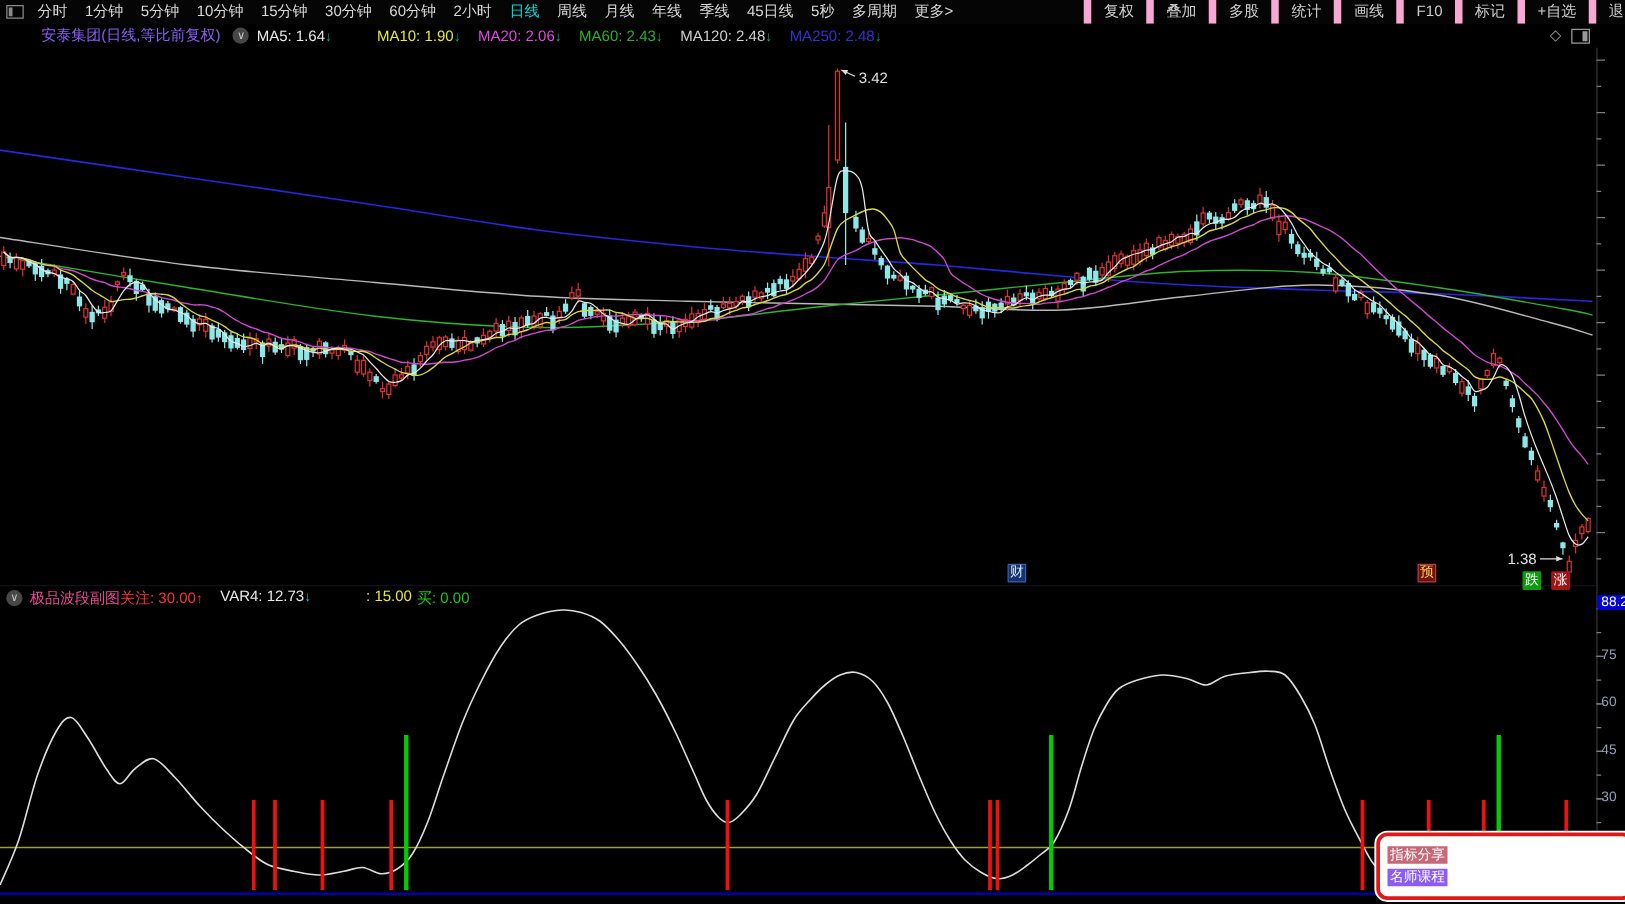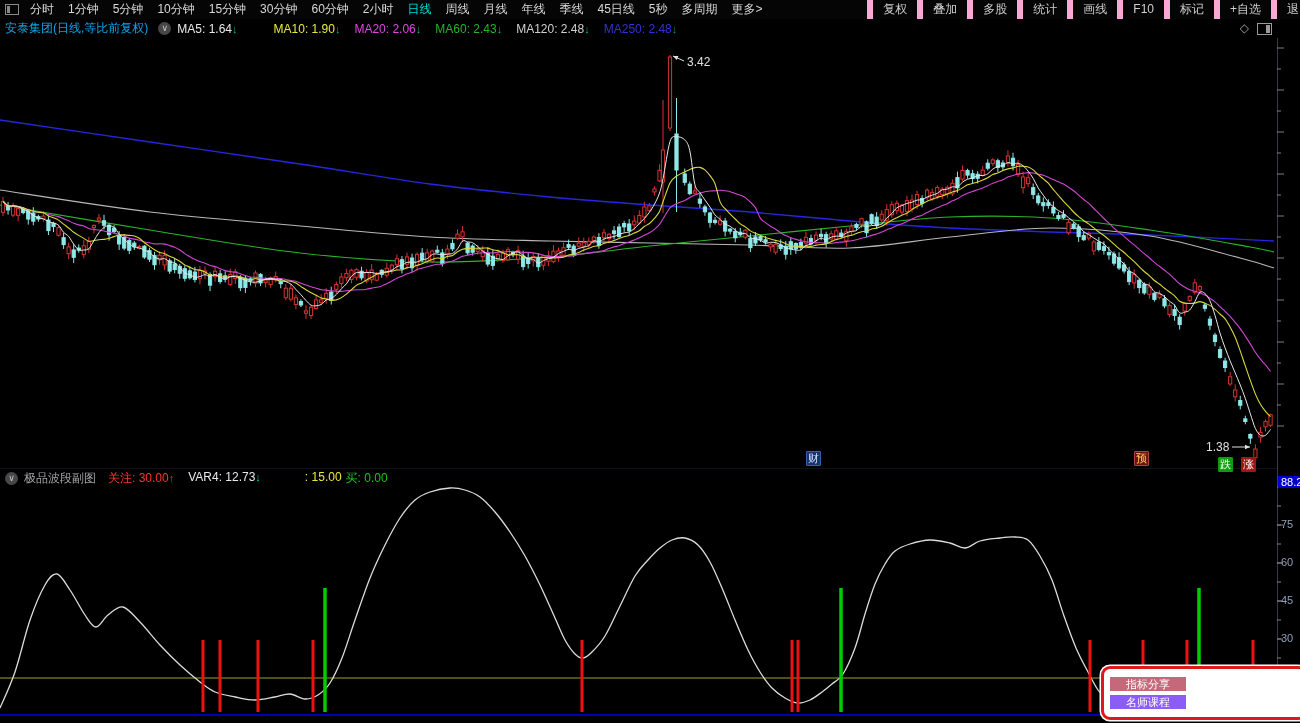--- a/index.html
+++ b/index.html
@@ -11,21 +11,21 @@
   .menu-left{display:flex;align-items:center;height:19px;}
   .menu-right{display:flex;align-items:center;height:19px;margin-left:auto;margin-right:-9px;}
   .menu-item{padding:0 7px;line-height:19px;color:#d8d8d8;white-space:nowrap;cursor:default;}
   .menu-item.active{color:#00dcdc;}
   .menu-action{padding:0 10px;line-height:19px;color:#cfcfcf;border-left:6px solid #f9a8d4;white-space:nowrap;}
   .win-icon{width:12px;height:9px;border:1px solid #8a8a8a;margin:0 4px 0 5px;position:relative;}
   .win-icon:before{content:"";position:absolute;left:1px;top:1px;bottom:1px;width:3px;background:#8a8a8a;}
   
   .info-bar{position:absolute;left:0;top:19px;width:1300px;height:19px;background:#000;
             display:flex;align-items:center;font-size:12px;}
-  .chart-title{color:#0ea5e9;padding:0 4px 0 5px;white-space:nowrap;}
+  .chart-title{color:#8b5cf6;padding:0 4px 0 5px;white-space:nowrap;margin-left:28px;}
   .collapse-icon{width:13px;height:13px;border-radius:50%;background:#474747;color:#c8c8c8;
                  font-size:9px;line-height:13px;text-align:center;margin:0 6px;}
   .ma-item{margin-right:14px;white-space:nowrap;}
   .arrow{font-size:11px;}
   .row2-icons{position:absolute;right:28px;top:0;height:19px;display:flex;align-items:center;gap:8px;}
   .diamond-icon{color:#9a9a9a;font-size:12px;line-height:19px;}
   .pane-icon{width:13px;height:10px;border:1px solid #9a9a9a;position:relative;}
   .pane-icon:before{content:"";position:absolute;right:1px;top:1px;bottom:1px;width:4px;background:#9a9a9a;}
   
   .main-pane{position:absolute;left:0;top:38px;width:1277px;height:430px;}
@@ -44,21 +44,21 @@
   .bottom-strip:before{content:"";position:absolute;left:0;top:0;width:100%;height:2px;background:#0000a8;}
   
   .watermark{position:absolute;left:1101px;top:666px;width:188px;height:48px;background:#fff;
              border:3px solid #e01818;border-radius:9px;box-shadow:0 0 0 1.5px #fff;
              display:flex;align-items:center;justify-content:space-between;padding:0 6px;z-index:60;}
   .wm-left{display:flex;flex-direction:column;align-items:center;line-height:1.05;}
   .wm-title{color:#e03030;font-size:22px;font-weight:bold;letter-spacing:1px;white-space:nowrap;}
   .wm-url{color:#b02020;font-size:12.5px;font-weight:bold;letter-spacing:1.5px;
           font-family:"Liberation Serif","DejaVu Serif",serif;white-space:nowrap;}
   .wm-badges{display:flex;flex-direction:column;gap:4px;}
-  .wm-badge{color:#fff;font-size:11px;line-height:14px;padding:0 16px;white-space:nowrap;}
+  .wm-badge{color:#fff;font-size:11px;line-height:14px;padding:0 2px;white-space:nowrap;}
 </style>
 </head>
 <body>
 
 <div id="app">
 
   <div class="top-bar">
     <div class="win-icon"></div>
     <div class="menu-left">
         <div class="menu-item">分时</div>
@@ -623,21 +623,21 @@
         <line x1="684" y1="61" x2="673" y2="56" stroke="#e0e0e0" stroke-width="1"></line>
         <polygon fill="#e0e0e0" points="673,56 678.4621988647756,56.06620847108819 676.6414659098504,60.07182097192366"></polygon>
         <text x="1206" y="451" fill="#e0e0e0" font-size="12" font-family="Liberation Sans, sans-serif">1.38</text>
         <line x1="1232" y1="447" x2="1250" y2="447" stroke="#e0e0e0" stroke-width="1"></line>
         <polygon fill="#e0e0e0" points="1250,447 1245,449.2 1245,444.8"></polygon>
       </svg>
   </div>
 
   <div class="sub-header">
     <span class="collapse-icon" style="margin-left:5px;">∨</span>
-    <span style="color:#a3a3a3;margin-right:12px;text-align:center;">极品波段副图</span>
+    <span style="color:#ec4899;text-align:center;">极品波段副图</span>
     <span style="display:flex;">
         <span class="sub-item" style="color: rgb(255, 50, 50); margin-right: 14px;">关注: 30.00<span class="arrow" style="color:#ff3232">↑</span></span>
         <span class="sub-item" style="color: rgb(232, 232, 232); margin-right: 44px;">VAR4: 12.73<span class="arrow" style="color:#00c8c8">↓</span></span>
         <span class="sub-item" style="color: rgb(232, 232, 60); margin-right: 4px;">: 15.00</span>
         <span class="sub-item" style="color: rgb(25, 200, 25); margin-right: 4px;">买: 0.00</span>
       </span>
   </div>
 
   <div class="sub-pane">
     <svg id="sub-svg" width="1277" height="228" viewBox="0 486 1277 228">

